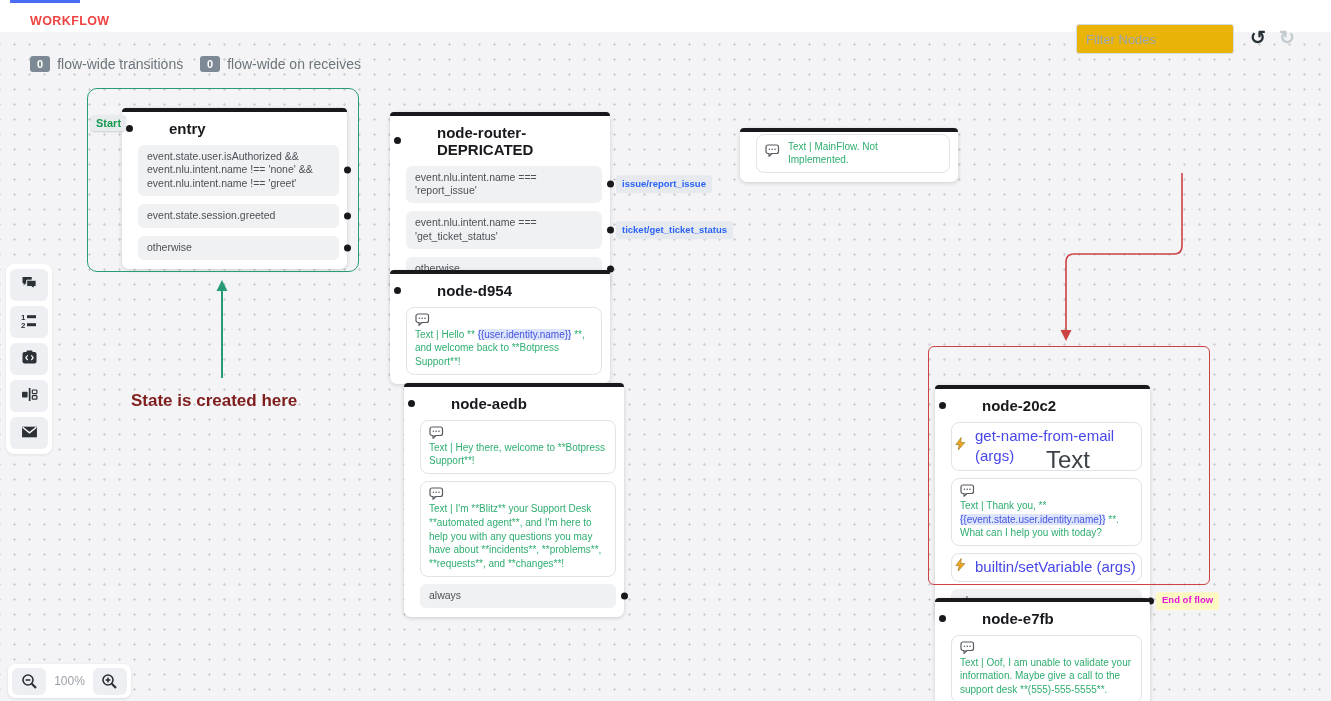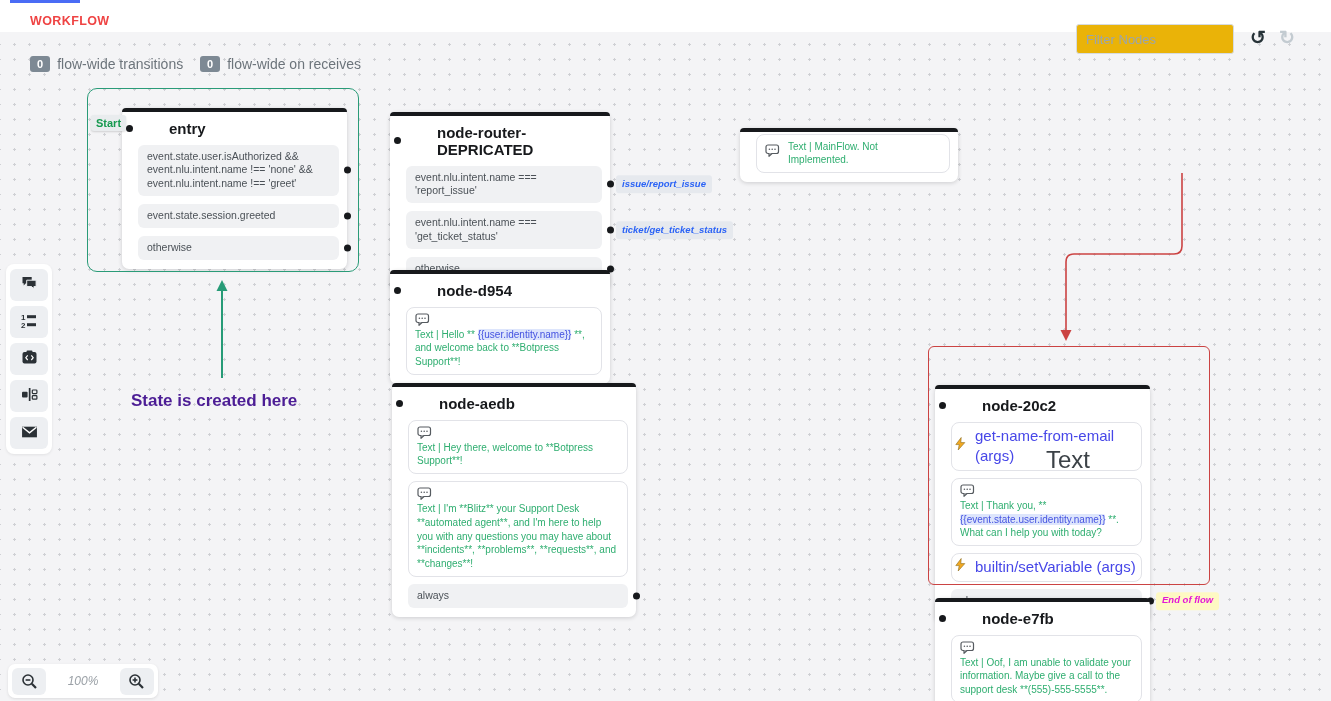--- a/index.html
+++ b/index.html
@@ -31,22 +31,22 @@
     padding:2px 7px; }
   .fw .lbl { color:#6c747b; font-size:14px; }
 
   
   #palette { position:absolute; left:6px; top:264px; width:46px; padding:5px 4px; background:#fff;
     border-radius:8px; box-shadow:0 1px 3px rgba(0,0,0,.08); z-index:20; display:flex; flex-direction:column; gap:5px; }
   .palbtn { width:38px; height:32px; background:#edeff2; border:none; border-radius:6px; cursor:pointer;
     display:flex; align-items:center; justify-content:center; }
 
   
-  #zoomctl { position:absolute; left:8px; top:664px; width:150px; height:34px; background:#fff; border-radius:7px;
-    box-shadow:0 1px 3px rgba(0,0,0,.1); z-index:20; display:flex; align-items:center; justify-content:space-between; padding:0 4px;font-style:italic; }
+  #zoomctl { position:absolute; left:8px; top:664px; width:123px; height:34px; background:#fff; border-radius:7px;
+    box-shadow:0 1px 3px rgba(0,0,0,.1); z-index:20; display:flex; align-items:center; justify-content:space-between; padding:0 4px; }
   .zbtn { width:34px; height:27px; background:#edeff2; border:none; border-radius:6px; cursor:pointer;
     display:flex; align-items:center; justify-content:center; }
   #zoomlvl { font-size:12px; color:#9aa0a6; }
 
   
   #edges { position:absolute; inset:0; z-index:5; pointer-events:none; }
   #edges path { fill:none; stroke:#b3bac1; stroke-width:1.7px; }
 
   
   .node { position:absolute; background:#fff; border-radius:7px; box-shadow:0 1px 4px rgba(25,25,35,.18); z-index:10; cursor:pointer; }
@@ -57,35 +57,35 @@
   .ntitle .dot { width:7px; height:7px; border-radius:50%; background:#17191c; margin:0 7px 0 -9px; flex:none; }
   .ntitle .dot.blue { width:8px; height:8px; background:#3c3cf0; }
   .nbody { padding:2px 0 9px 0; }
   .crow { position:relative; background:#f0f1f3; border-radius:6px; margin:0 8px 8px 16px; padding:5px 9px;
     font-size:10.5px; line-height:1.33; color:#4b5157; min-height:22px; }
   .crow.tall { padding:7px 9px; }
   .port-r { position:absolute; right:-12px; top:50%; transform:translateY(-50%); width:7px; height:7px;
     border-radius:50%; background:#17191c; cursor:crosshair; }
   .port-r.blue { width:8px; height:8px; background:#3c3cf0; }
   .tag { position:absolute; left:calc(100% + 14px); top:50%; transform:translateY(-50%); white-space:nowrap;
-    font-size:9.5px; font-weight:bold; color:#2b63f6; background:#e6e9ee; padding:2.5px 6px; border-radius:3px;font-style:italic; }
+    font-size:9.5px; font-weight:bold; color:#2b63f6; background:#e6e9ee; padding:2.5px 6px; border-radius:3px; }
   .tag.pink { color:#e318d6; background:#fef9c3; }
   .card { position:relative; border:1px solid #e2e3e8; border-radius:8px; margin:0 8px 7px 16px; padding:5px 8px;
     font-size:10px; line-height:1.38; }
   .gtext { color:#2fae70; }
   .hl { background:#dde5fc; color:#4553e0; border-radius:2px; }
   .action { display:flex; align-items:center; gap:9px; color:#4747e8; font-size:15px; padding:3px 2px; }
   .bubwrap { display:block; height:14px; margin-bottom:1px; }
 
   
   .anno { position:absolute; z-index:40; pointer-events:none; }
   #greenbox { left:87px; top:88px; width:272px; height:184px; border:1.6px solid #2a9b78; border-radius:10px; }
   #redbox { left:928px; top:346px; width:282px; height:239px; border:1.4px solid #cb4343; border-radius:6px; }
   #annosvg { left:0; top:0; width:1331px; height:701px; }
-  #created-label { left:131px; top:391px; font-size:17px; font-weight:bold; color:#4c1d95; }
+  #created-label { left:131px; top:391px; font-size:17px; font-weight:bold; color:#7f1d1d; }
   #destroyed-label { left:1078px; top:133px; font-size:17px; font-weight:bold; color:#c2253c; }
   #startbadge { position:absolute; left:-31px; top:7px; background:#e9ecee; color:#15994f; font-size:11px;
     font-weight:bold; padding:2px 5px; border-radius:3px; box-shadow:0 1px 2px rgba(0,0,0,.15); }
   #text-overlay { left:1046px; top:446px; font-size:24px; color:#3c4247; z-index:45; }
 </style>
 </head>
 <body>
 
 <svg width="0" height="0" style="position:absolute">
   <defs>
@@ -246,21 +246,21 @@
     <div class="nbody">
       <div class="card" style="margin-bottom:0">
         <span class="bubwrap"><svg width="15" height="14" viewBox="0 0 15 14">
               <use href="#i-bubble"></use>
             </svg></span>
         <span class="gtext"><span>Text | Hello ** </span><span class="hl">{{user.identity.name}}</span><span> **, and welcome back to **Botpress Support**!</span></span>
       </div>
     </div>
   </div>
 
-  <div class="node" style="left:392px;top:383px;width:244px">
+  <div class="node" style="left:404px;top:383px;width:220px">
     <div class="topbar"></div>
     <div class="ntitle">
         <span class="dot"></span>
         <span>node-aedb</span>
       </div>
     <div class="nbody">
       <div class="card">
         <span class="bubwrap"><svg width="15" height="14" viewBox="0 0 15 14">
               <use href="#i-bubble"></use>
             </svg></span>

